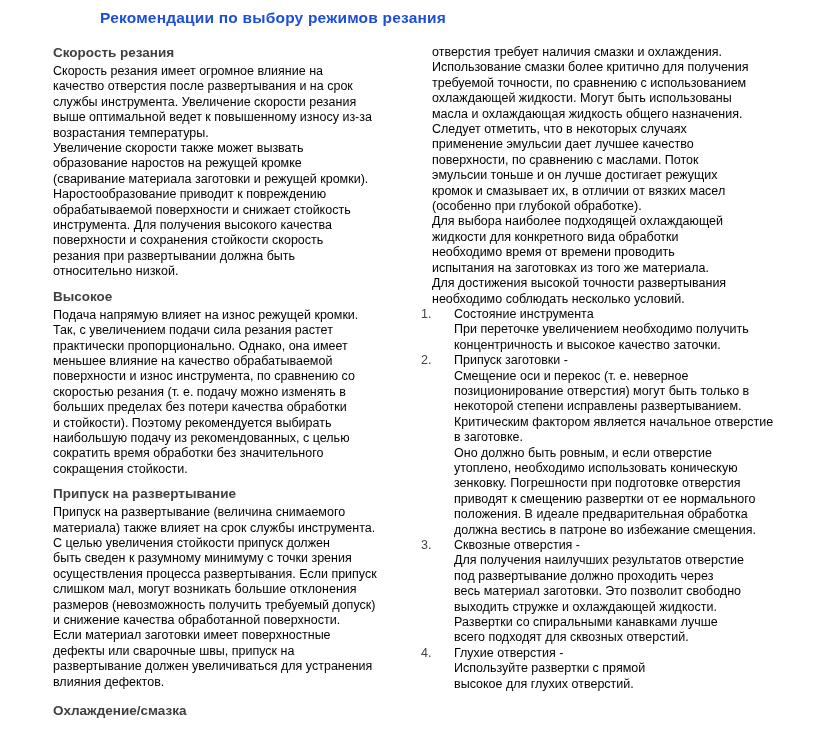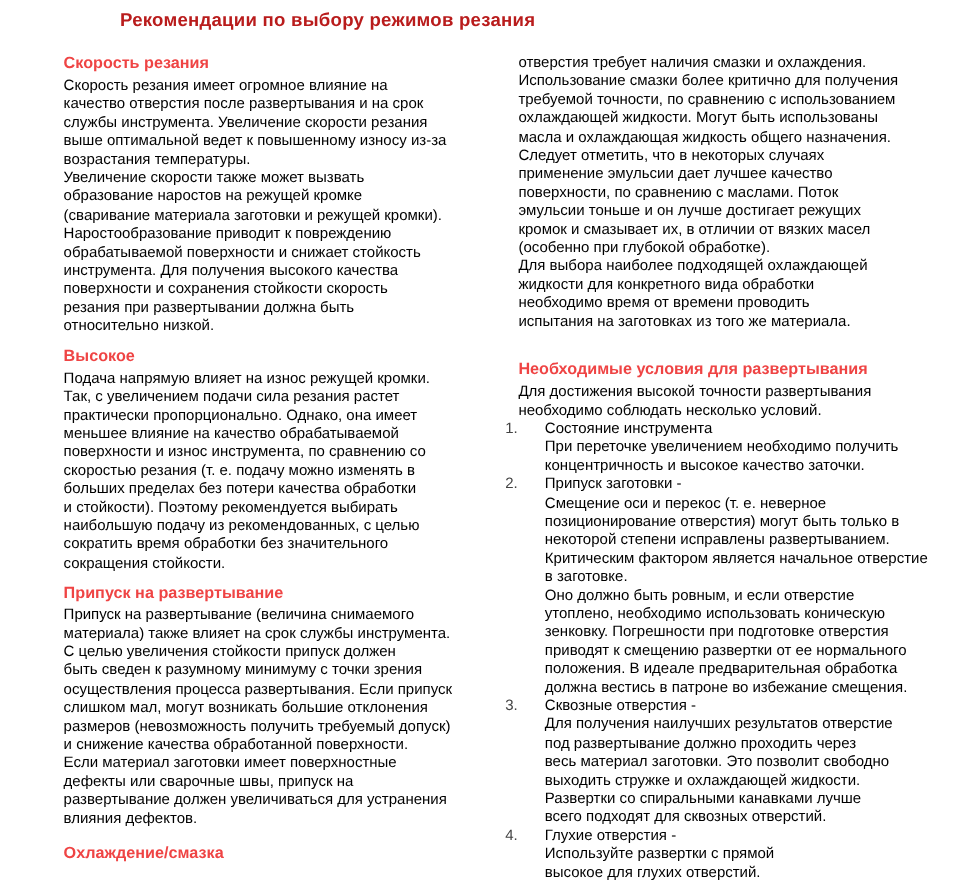--- a/index.html
+++ b/index.html
@@ -14,42 +14,42 @@
     font-family: "Liberation Sans", sans-serif;
     color: #434343;
     overflow: hidden;
   }
   .page-title {
     position: absolute;
     left: 100px;
     top: 9px;
     font-size: 15.5px;
     font-weight: bold;
-    color: #b91c1c;
+    color: #1d4ed8;
     letter-spacing: 0.2px;
     white-space: nowrap;
   }
   .columns {
     position: absolute;
     left: 53px;
     top: 45px;
     display: flex;
   }
   .col-left {
     width: 368px;
     flex-shrink: 0;
   }
   .col-right {
     width: 390px;
     flex-shrink: 0;
   }
   .section-heading {
     font-size: 13.5px;
     font-weight: bold;
-    color: #ef4444;
+    color: #404040;
     margin: 9px 0 3px 0;
     line-height: 16px;
     white-space: nowrap;
   }
   .section-heading.first {
     margin-top: 0;
   }
   .section-heading.gap-lg {
     margin-top: 13px;
   }
@@ -157,21 +157,20 @@
 применение эмульсии дает лучшее качество
 поверхности, по сравнению с маслами. Поток
 эмульсии тоньше и он лучше достигает режущих
 кромок и смазывает их, в отличии от вязких масел
 (особенно при глубокой обработке).
 Для выбора наиболее подходящей охлаждающей
 жидкости для конкретного вида обработки
 необходимо время от времени проводить
 испытания на заготовках из того же материала.</div>
 
-    <div class="section-heading">Необходимые условия для развертывания</div>
     <div class="lines">Для достижения высокой точности развертывания
 необходимо соблюдать несколько условий.</div>
 
     <div class="list-item">
       <span class="list-num">1.</span>
       <div class="item-body">
         <div class="lines">Состояние инструмента</div>
         <div class="lines">При переточке увеличением необходимо получить
 концентричность и высокое качество заточки.</div>
       </div>

